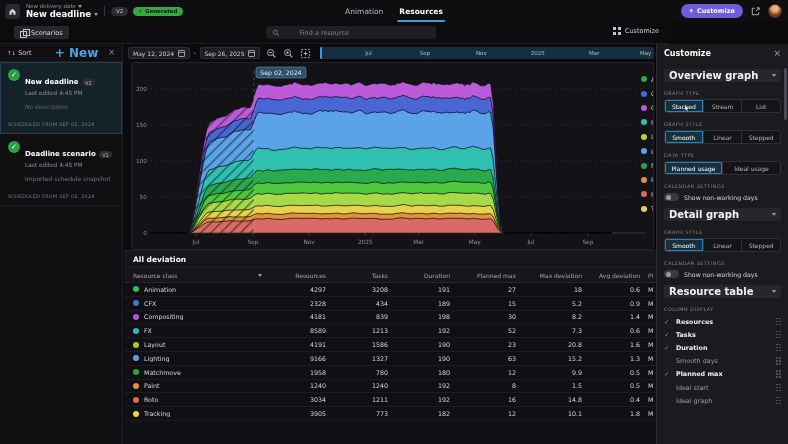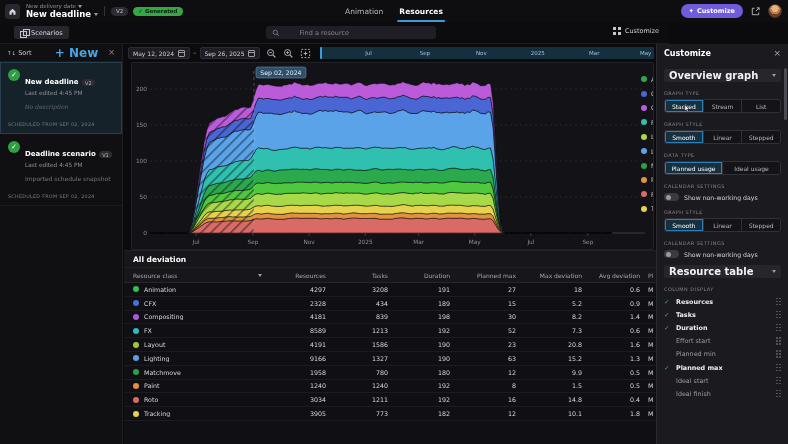--- a/index.html
+++ b/index.html
@@ -490,20 +490,24 @@
         <div class="cp-label">DATA TYPE</div>
         <div class="seg">
           <div class="opt sel">Planned usage</div>
           <div class="opt">Ideal usage</div>
         </div>
         <div class="cp-label">CALENDAR SETTINGS</div>
         <div class="togrow">
           <i class="tog"></i>
           <span>Show non-working days</span>
         </div>
+        <div class="cp-secbar">
+          <b>Detail graph</b>
+          <i class="car"></i>
+        </div>
         <div class="cp-label">GRAPH STYLE</div>
         <div class="seg">
           <div class="opt sel">Smooth</div>
           <div class="opt">Linear</div>
           <div class="opt">Stepped</div>
         </div>
         <div class="cp-label">CALENDAR SETTINGS</div>
         <div class="togrow">
           <i class="tog"></i>
           <span>Show non-working days</span>
@@ -523,40 +527,35 @@
           <span class="lbl">Tasks</span>
           <i class="dots"></i>
         </div>
         <div class="colrow on">
           <span class="ck">✓</span>
           <span class="lbl">Duration</span>
           <i class="dots"></i>
         </div>
         <div class="colrow">
           <span class="ck"></span>
-          <span class="lbl">Effort start</span>
-          <i class="dots"></i>
-        </div>
-        <div class="colrow">
-          <span class="ck"></span>
-          <span class="lbl">Planned min</span>
+          <span class="lbl">Smooth days</span>
           <i class="dots"></i>
         </div>
         <div class="colrow on">
           <span class="ck">✓</span>
           <span class="lbl">Planned max</span>
           <i class="dots"></i>
         </div>
         <div class="colrow">
           <span class="ck"></span>
           <span class="lbl">Ideal start</span>
           <i class="dots"></i>
         </div>
         <div class="colrow">
           <span class="ck"></span>
-          <span class="lbl">Ideal finish</span>
+          <span class="lbl">Ideal graph</span>
           <i class="dots"></i>
         </div>
       </div>
     <div class="cp-scroll"></div>
   </div>
 
 </div>
 
 </body></html>

